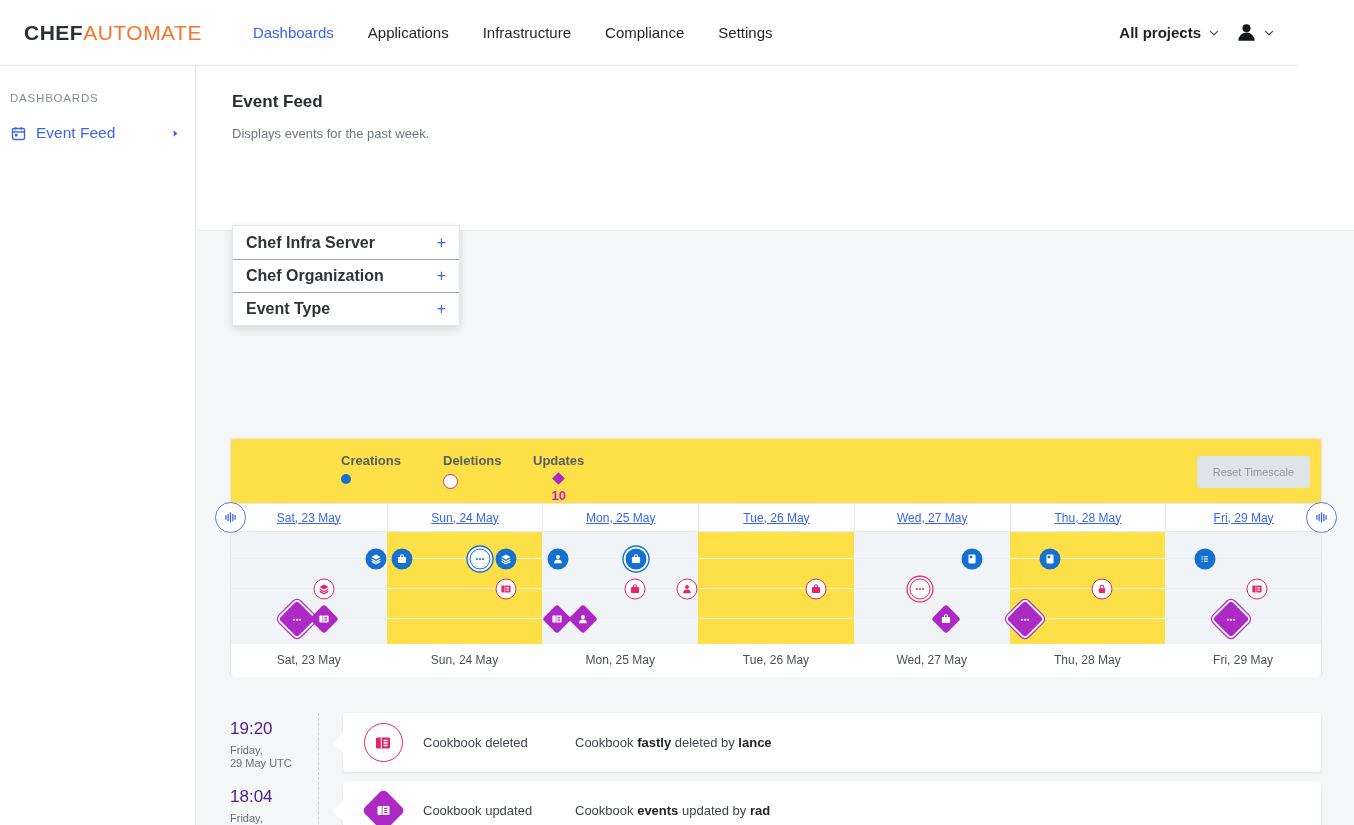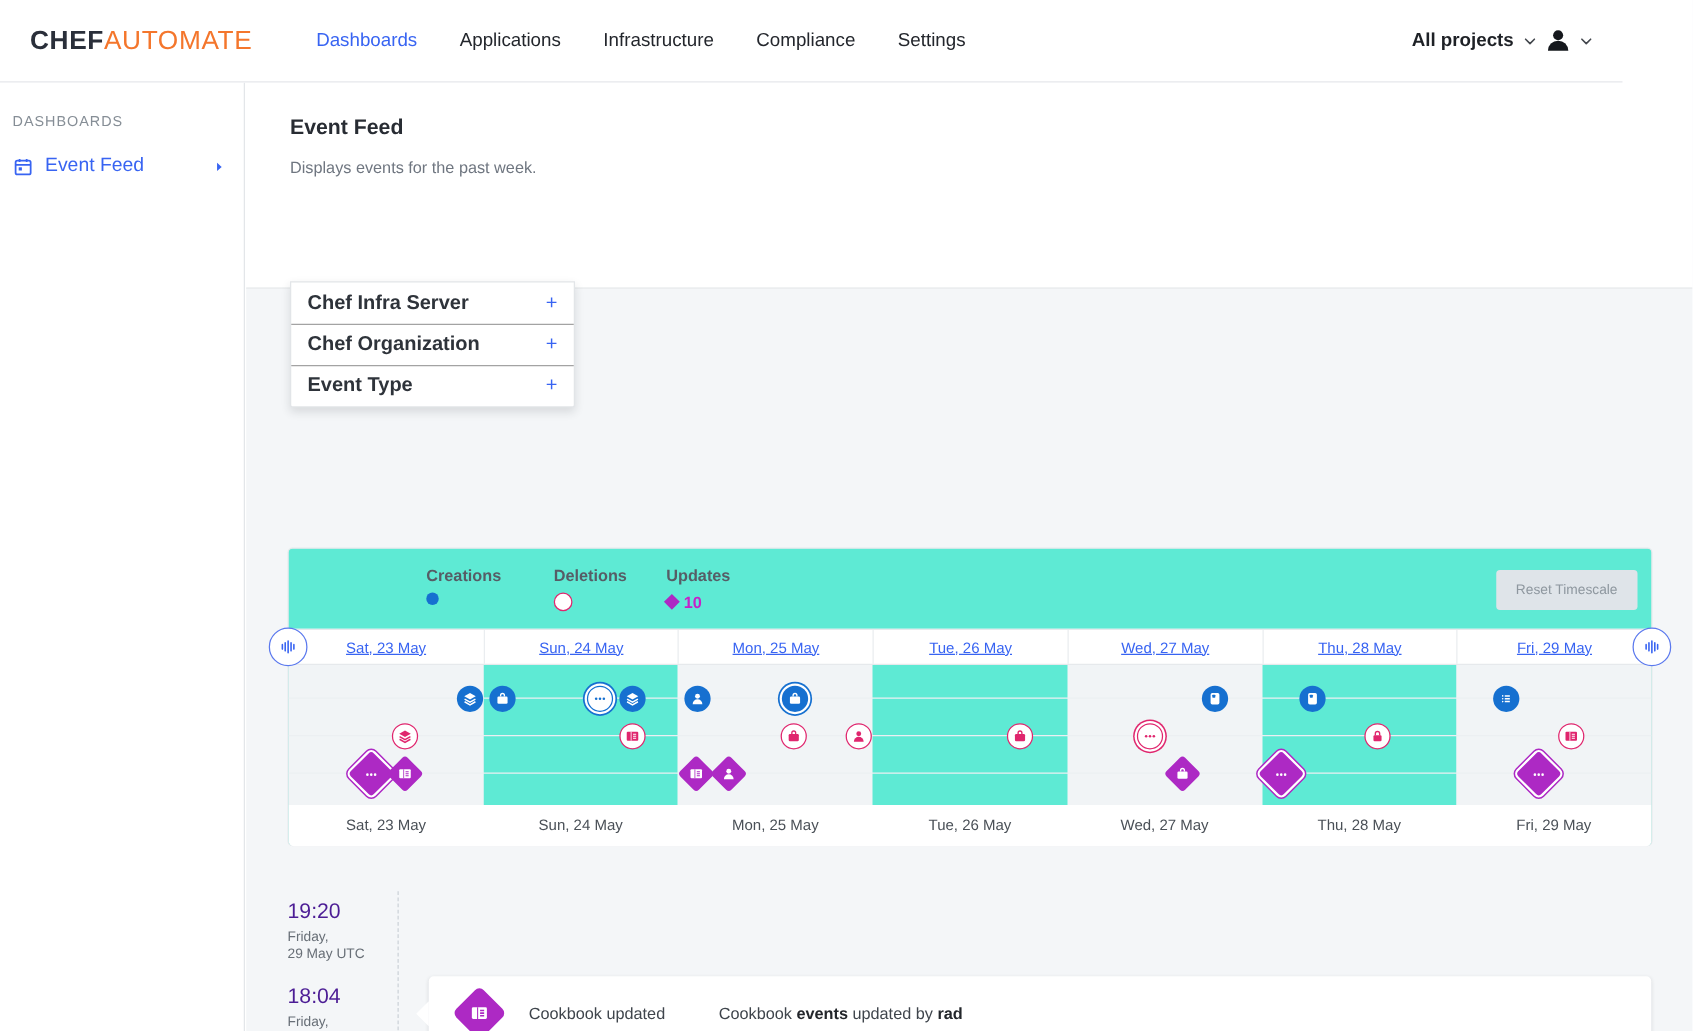--- a/index.html
+++ b/index.html
@@ -10,21 +10,21 @@
 
   
   .topnav { position:absolute; left:0; top:0; width:1298px; height:66px; background:#fff;
     border-bottom:1px solid #e6e8eb; display:flex; align-items:center; z-index:60; }
   .logo { margin-left:24px; font-size:21px; letter-spacing:.5px; white-space:nowrap; }
   .logo-chef { color:#2a2f3a; font-weight:800; }
   .logo-auto { color:#f4762c; font-weight:500; }
   .nav-links { margin-left:34px; display:flex; align-items:center; }
   .nav-link { font-size:15px; color:#23262c; margin:0 17px; cursor:pointer; text-decoration:none; }
   .nav-link.active { color:var(--blue); }
-  .nav-right { margin-left:auto; display:flex; align-items:center; padding-right:22px; gap:4px; }
+  .nav-right { margin-left:auto; display:flex; align-items:center; padding-right:22px; gap:14px; }
   .projects { display:flex; align-items:center; gap:6px; font-size:15px; font-weight:700; color:#1e2126; cursor:pointer; }
   .user-menu { display:flex; align-items:center; gap:4px; cursor:pointer; color:#15181d; }
   .chev { width:14px; height:14px; color:#43474d; }
   .avatar-svg { width:23px; height:23px; }
 
   
   .sidebar { position:absolute; left:0; top:66px; width:196px; height:759px; background:#fff;
     border-right:1px solid #e3e6e9; z-index:5; }
   .side-heading { margin:26px 0 0 10px; font-size:11.5px; letter-spacing:.8px; color:#868e96; }
   .side-item { margin-top:14px; display:flex; align-items:center; padding:6px 14px 6px 10px;
@@ -47,30 +47,30 @@
 
   
   .dropdown { position:absolute; left:35px; top:158px; width:228px; background:#fff;
     border:1px solid #e2e5e8; box-shadow:0 3px 8px rgba(40,50,60,.14); z-index:50; border-radius:0 0 2px 2px; }
   .dd-row { height:33px; display:flex; align-items:center; padding:0 13px; cursor:pointer; }
   .dd-row + .dd-row { border-top:1px solid #a3a3a3; }
   .dd-label { font-size:16px; color:#2e333a;font-weight:bold; }
   .dd-plus { margin-left:auto; color:var(--blue); font-size:16px; line-height:1; cursor:pointer; }
 
   
-  .tl-card { position:absolute; left:33px; top:207px; width:1092px; height:239px; background:#5eead4;
+  .tl-card { position:absolute; left:33px; top:207px; width:1092px; height:239px; background:#fde047;
     border:1px solid #e5e8eb; border-radius:4px;padding-left:19px; }
   .legend-item { position:absolute; top:14px; }
   .legend-label { font-size:13px; font-weight:600; color:#565d66; }
   .legend-count { margin-top:6px; display:flex; align-items:center; gap:5px; font-size:13px; font-weight:700; }
   .lg-dot { width:10px; height:10px; border-radius:50%; }
   .lg-dot.creation { background:var(--create); }
   .lg-ring { width:15px; height:15px; border-radius:50%; border:1.6px solid var(--delete); background:#fff; }
   .lg-diamond { width:9px; height:9px; background:var(--update); transform:rotate(45deg); }
-  .legend-count.updates { color:#c620c9; }
+  .legend-count.updates { color:#c620c9;flex-direction:column; }
   .reset-btn { position:absolute; right:11px; top:17px; height:32px; padding:0 16px; background:#dfe4e9;
     border:none; border-radius:3px; font-size:11px; color:#8e979f; cursor:pointer;
     font-family:"Liberation Sans","DejaVu Sans",sans-serif; }
   .tl-head { position:absolute; left:0; top:64px; width:100%; height:29px; background:#fff;
     border-top:1px solid #e6e9ec; border-bottom:1px solid #e6e9ec; display:flex; }
   .tl-head-cell { width:14.2857%; display:flex; align-items:center; justify-content:center; }
   .tl-head-cell + .tl-head-cell { border-left:1px solid #eaedf0; }
   .date-link { font-size:12px; color:var(--blue); text-decoration:underline; cursor:pointer; }
   .tl-handle { position:absolute; top:63px; width:31px; height:31px; border-radius:50%; background:#fff;
     border:1px solid #5b79ee; color:var(--blue); display:flex; align-items:center; justify-content:center;
@@ -440,20 +440,31 @@
       <div class="feed">
         <div class="feed-dash"></div>
       <div class="ev-row">
             <div class="ev-time">
               <div class="ev-time-big">19:20</div>
               <div class="ev-time-sub">
                 <div>Friday,</div>
                 <div>29 May UTC</div>
               </div>
             </div>
+            <div class="ev-card">
+              <div class="ev-ic-slot">
+                <div class="ev-ic deletion">
+                  <svg class="glyph">
+                    <use href="#g-cookbook"></use>
+                  </svg>
+                </div>
+              </div>
+              <div class="ev-type">Cookbook deleted</div>
+              <div class="ev-desc"><span>Cookbook </span><b>fastly</b><span> deleted by </span><b>lance</b></div>
+            </div>
           </div>
           <div class="ev-row">
             <div class="ev-time">
               <div class="ev-time-big">18:04</div>
               <div class="ev-time-sub">
                 <div>Friday,</div>
               </div>
             </div>
             <div class="ev-card">
               <div class="ev-ic-slot">

